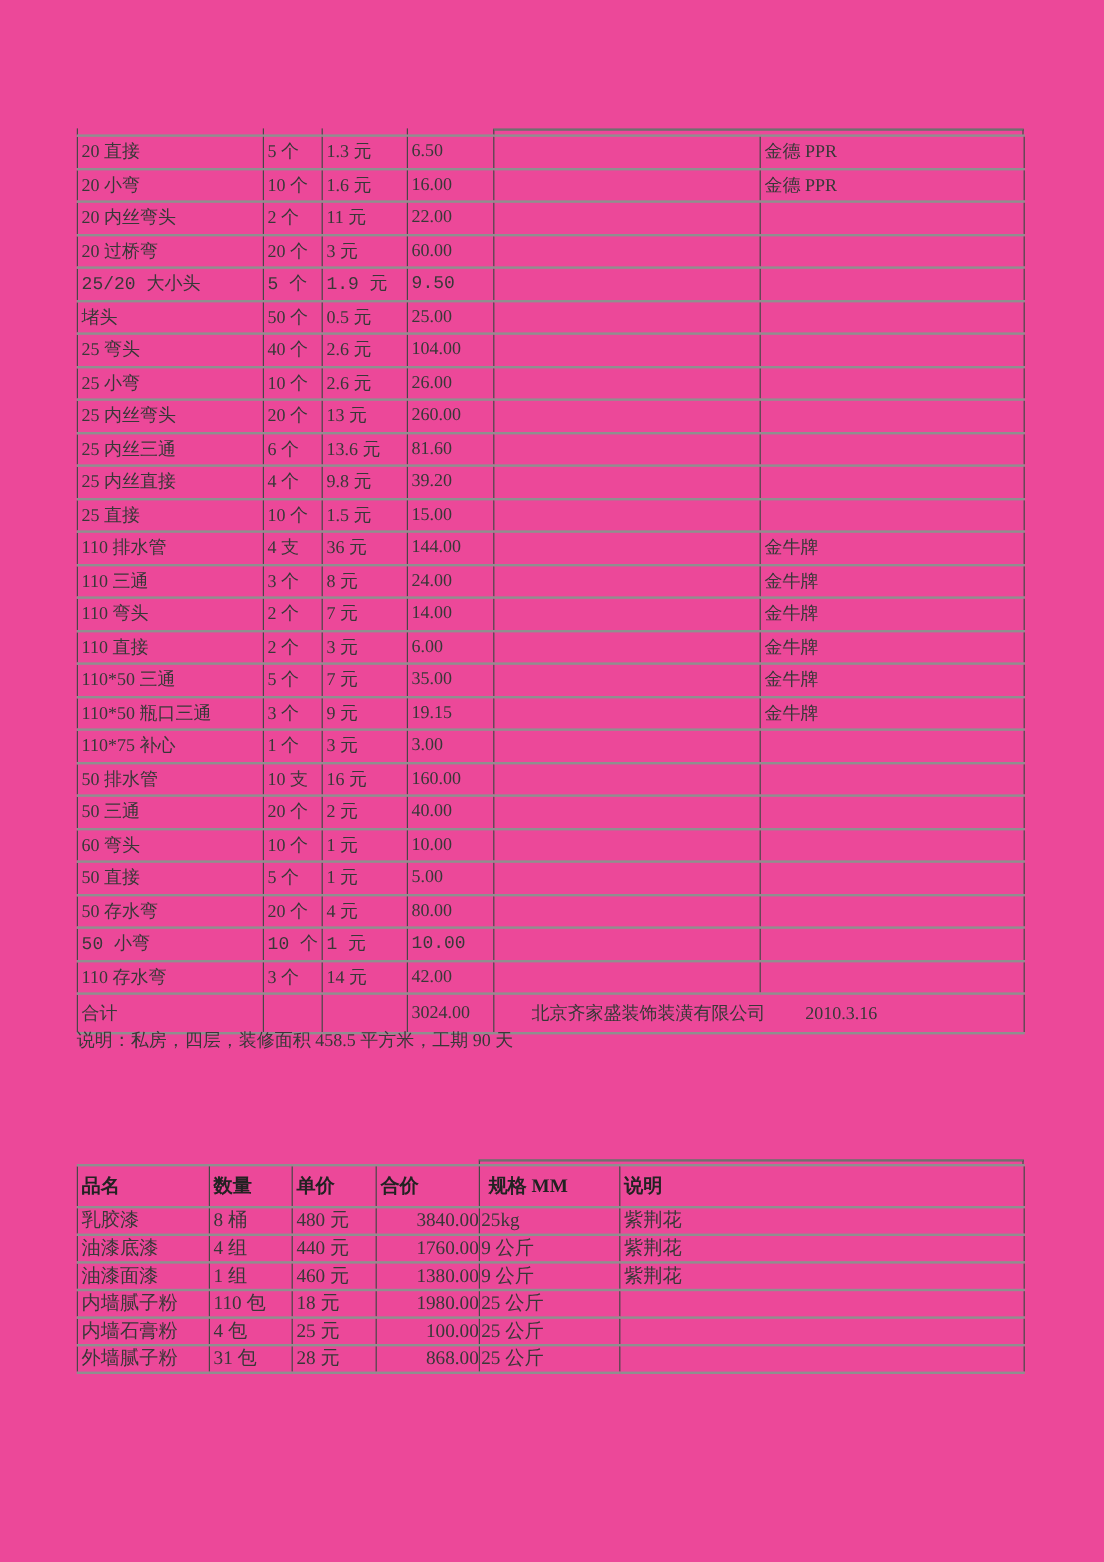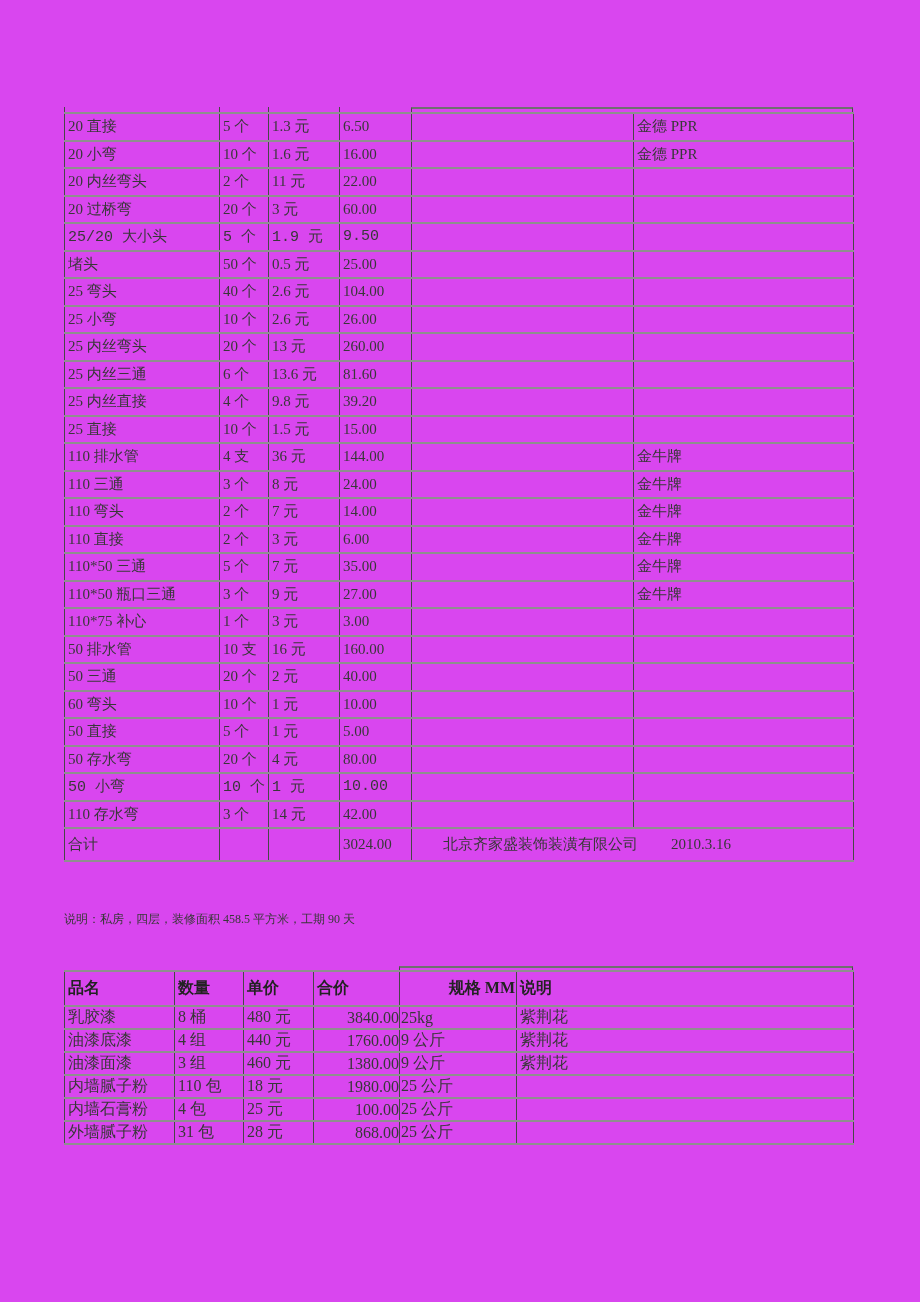--- a/index.html
+++ b/index.html
@@ -4,21 +4,21 @@
 <style>
   * { margin:0; padding:0; box-sizing:border-box; }
   html,body { background:#ffffff; }
   body {
     width:920px; height:1302px;
     font-family:"Liberation Serif","DejaVu Serif",serif;
     color:#383838;
   }
   .page {
     position:relative; width:920px; height:1302px;
-    background:#d946ef; overflow:hidden;
+    background:#ec4899; overflow:hidden;
   }
   table { border-collapse:collapse; table-layout:fixed; position:absolute; }
   td, th {
     border-top:2px solid #8f8f8f;
     border-bottom:2px solid #8f8f8f;
     border-left:1px solid #474747;
     border-right:1px solid #474747;
     font-size:15px;
     font-weight:normal;
     text-align:left;
@@ -40,30 +40,30 @@
   .box-step {
     position:absolute; background:transparent;
     border-top:2px solid #6f6f6f;
     border-left:1px solid #474747;
     border-right:1px solid #474747;
   }
   .t1-step { left:411px; top:107px; width:442px; height:6px; }
   .t2-step { left:399px; top:966px; width:454px; height:5px; }
   
   .note {
-    position:absolute; left:64px; top:911px;
-    font-size:12px; color:#383838; white-space:pre;
+    position:absolute; left:64px; top:858px;
+    font-size:15px; color:#383838; white-space:pre;
   }
   
   .t2 { left:64px; top:970px; width:789px; }
   .t2 thead tr { height:35px; }
   .t2 tbody tr { height:18px; }
   .t2 th { font-weight:bold; color:#222222; font-size:16px; }
   .t2 td { font-size:16px; }
-  .t2 th.h-spec { padding-left:7px;text-align:right; }
+  .t2 th.h-spec { padding-left:7px; }
   .t2 td.c-amount { text-align:right; padding:0 0 0 0; }
   .t2 td.c-spec { padding-left:1px; }
 </style>
 </head>
 <body>
 
 <div class="page">
 
   <div class="stub" style="left:64px"></div>
   <div class="stub" style="left:219px"></div>
@@ -215,21 +215,21 @@
           <td>5 个</td>
           <td>7 元</td>
           <td>35.00</td>
           <td></td>
           <td>金牛牌</td>
         </tr>
         <tr>
           <td>110*50 瓶口三通</td>
           <td>3 个</td>
           <td>9 元</td>
-          <td>27.00</td>
+          <td>19.15</td>
           <td></td>
           <td>金牛牌</td>
         </tr>
         <tr>
           <td>110*75 补心</td>
           <td>1 个</td>
           <td>3 元</td>
           <td>3.00</td>
           <td></td>
           <td></td>
@@ -333,21 +333,21 @@
         <tr>
           <td>油漆底漆</td>
           <td>4 组</td>
           <td>440 元</td>
           <td class="c-amount">1760.00</td>
           <td class="c-spec">9 公斤</td>
           <td>紫荆花</td>
         </tr>
         <tr>
           <td>油漆面漆</td>
-          <td>3 组</td>
+          <td>1 组</td>
           <td>460 元</td>
           <td class="c-amount">1380.00</td>
           <td class="c-spec">9 公斤</td>
           <td>紫荆花</td>
         </tr>
         <tr>
           <td>内墙腻子粉</td>
           <td>110 包</td>
           <td>18 元</td>
           <td class="c-amount">1980.00</td>

